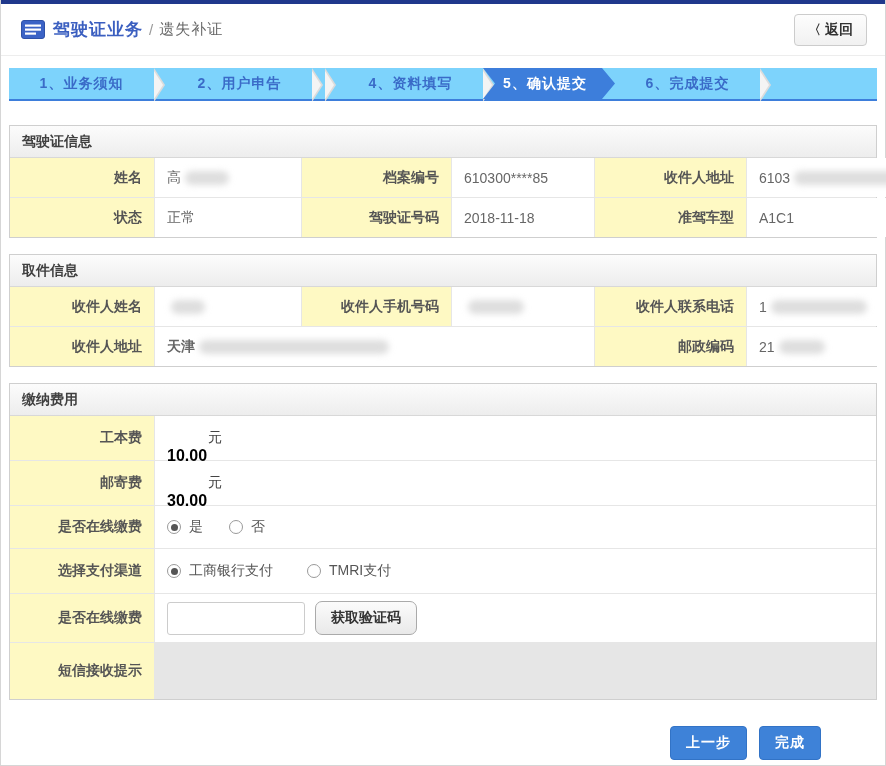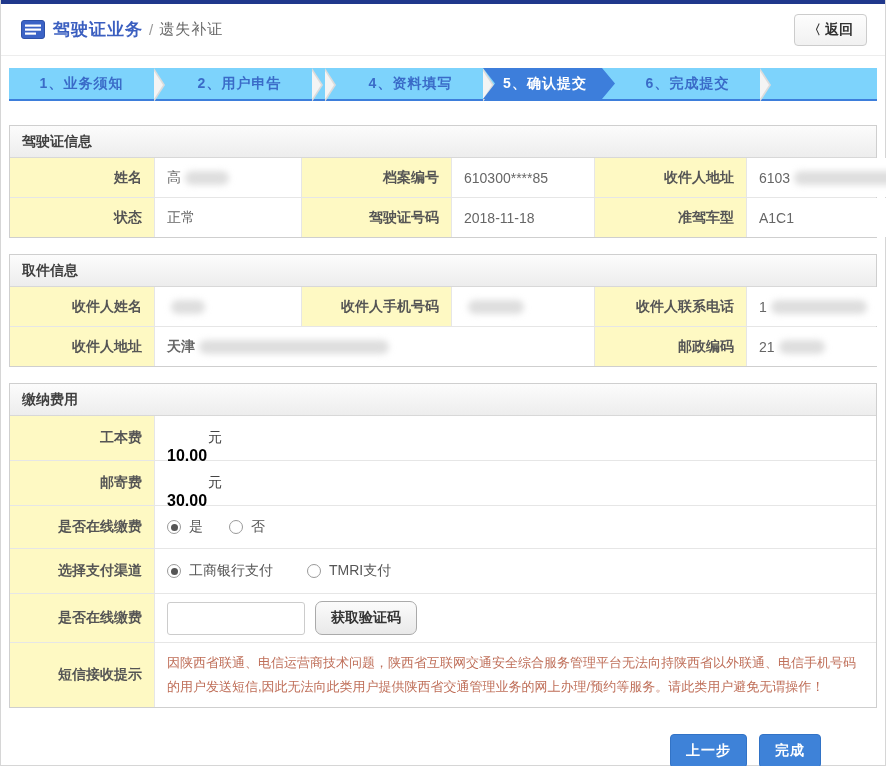--- a/index.html
+++ b/index.html
@@ -232,23 +232,20 @@
 
       <div class="cell label r48">是否在线缴费</div>
       <div class="cell r48">
         <div class="captcha-wrap">
           <input class="captcha-input" type="text" value="" style="">
           <button class="btn-code">获取验证码</button>
         </div>
       </div>
 
       <div class="cell label rauto">短信接收提示</div>
-      <div class="cell rauto">
-        <div class="notice">因陕西省联通、电信运营商技术问题，陕西省互联网交通安全综合服务管理平台无法向持陕西省以外联通、电信手机号码的用户发送短信,因此无法向此类用户提供陕西省交通管理业务的网上办理/预约等服务。请此类用户避免无谓操作！</div>
-      </div>
     </div>
   </div>
 
   <div class="footer">
     <button class="btn-blue">上一步</button>
     <button class="btn-blue">完成</button>
   </div>
 </div>
 
 </body></html>

